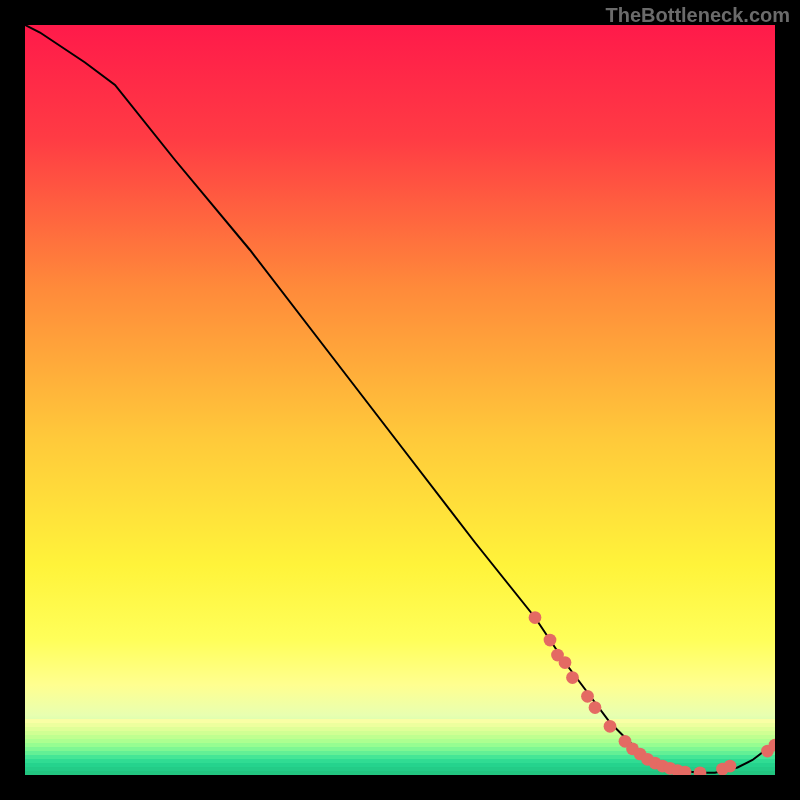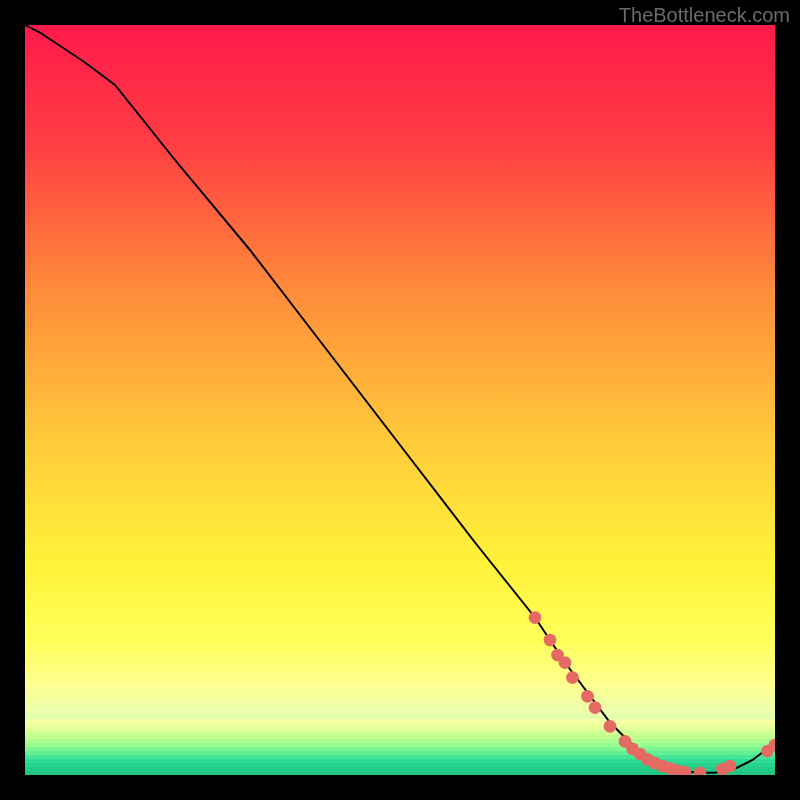--- a/index.html
+++ b/index.html
@@ -10,21 +10,21 @@
     position: relative;
     font-family: Arial, Helvetica, sans-serif;
     overflow: hidden;
   }
   .watermark {
     position: absolute;
     top: 4px;
     right: 10px;
     color: #6b6b6b;
     font-size: 20px;
-    font-weight: 400;
+    font-weight: 700;
     z-index: 30;
   }
   .plot-area {
     position: absolute;
     left: 25px;
     top: 25px;
     width: 750px;
     height: 750px;
     overflow: hidden;
   }

